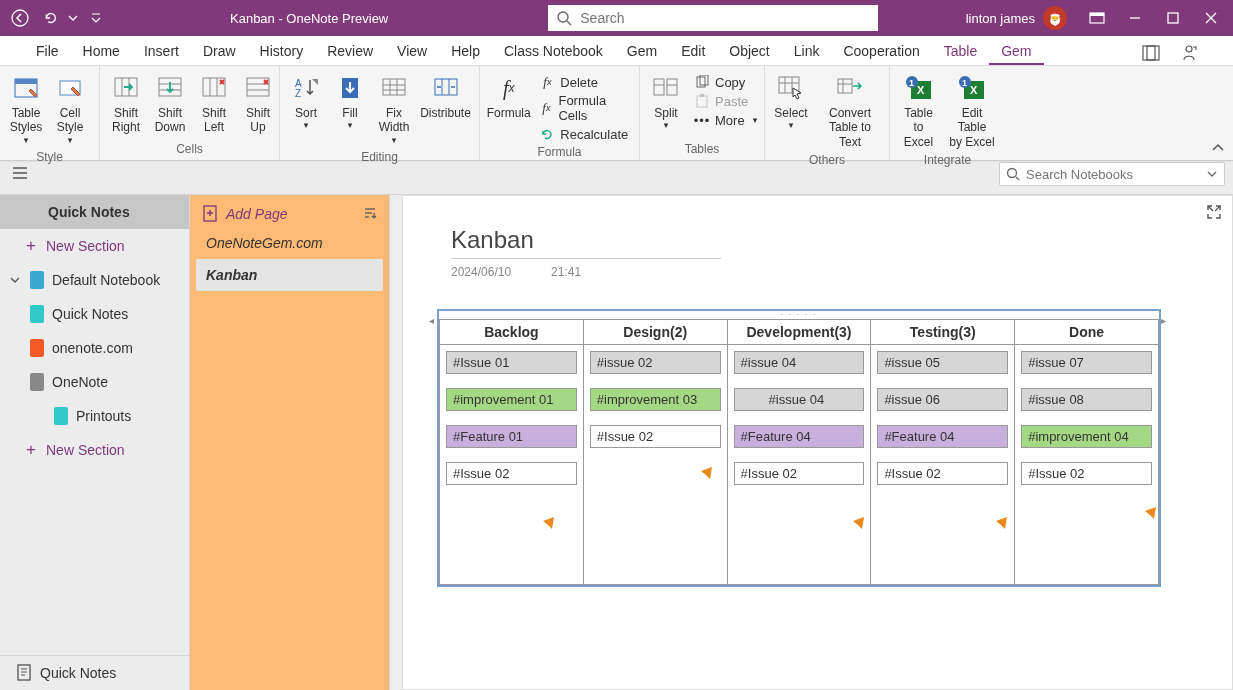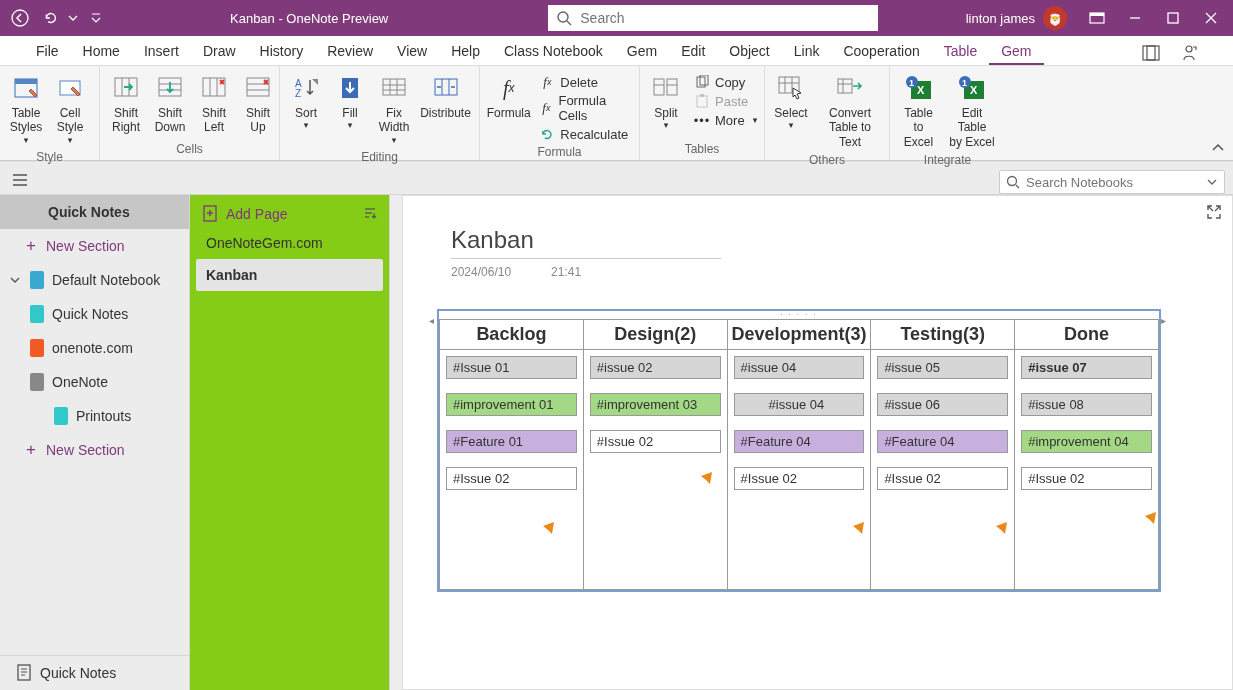--- a/index.html
+++ b/index.html
@@ -34,21 +34,21 @@
   .group-label { text-align: center; font-size: 12px; color: #666; padding: 2px 0 4px; }
   .gbtn { display: flex; flex-direction: column; align-items: center; justify-content: flex-start; padding: 2px 3px; cursor: pointer; text-align: center; font-size: 12px; line-height: 1.2; min-width: 40px; }
   .gbtn .ic { width: 32px; height: 32px; display: flex; align-items: center; justify-content: center; margin-bottom: 2px; }
   .gbtn .lbl { white-space: pre-line; }
   .small-list { display:flex; flex-direction:column; gap:1px; padding-top:3px;}
   .small-item { display:flex; align-items:center; gap:5px; font-size:13px; padding:1px 4px; cursor:pointer; }
   .small-item .sic { width:16px;height:16px;display:flex;align-items:center;justify-content:center;}
   .ribbon-collapse { position:absolute; right:8px; bottom:4px; cursor:pointer; font-size:13px; color:#555;}
 
   
-  .subbar { height: 34px; background: #ececec; border-top:1px solid #e1e1e1; border-bottom: 1px solid #d5d5d5; display: flex; align-items: flex-end; padding: 0 8px; }
+  .subbar { height: 34px; background: #ececec; border-top:1px solid #e1e1e1; border-bottom: 1px solid #d5d5d5; display: flex; align-items: flex-start; padding: 0 8px; }
   .subbar .hamb { cursor:pointer; padding:4px;}
   .notebook-search { margin-left:auto; width:226px; height:24px; background:#fff; border:1px solid #ccc; border-radius:2px; display:flex; align-items:center; padding:0 6px; }
   .notebook-search input { border:none; outline:none; flex:1; font-size:13px; margin-left:6px; color:#555; }
 
   
   .main { display: flex; height: 495px; }
   .nav { width: 190px; background: #ececec; border-right:1px solid #d6d6d6; display:flex; flex-direction:column; }
   .nav-item { display:flex; align-items:center; gap:8px; height:34px; padding-left:8px; font-size:14px; cursor:pointer; }
   .nav-item.nb { font-weight:400; }
   .nav-item.selected { background:#c6c6c6; font-weight:600; }
@@ -56,41 +56,41 @@
   .nav-chev { width:14px; text-align:center; color:#555; }
   .nav-ic { width:14px; height:18px; background:#7a3f9f; border-radius:2px; }
   .nav-ic.blue { background:#3aa9d1; }
   .nav-ic.teal { background:#30c8c8; }
   .nav-ic.orange { background:#f15a24; }
   .nav-ic.grey { background:#888; }
   .nav-ic.teal2 { background:#30c8c8; }
   .nav-plus { color:#80397b; font-size:17px; width:14px; text-align:center;}
   .nav-bottom { margin-top:auto; border-top:1px solid #d6d6d6; }
 
-  .pages { width: 200px; background:#84cc16; border-right:1px solid #d6d6d6; padding:6px; }
+  .pages { width: 200px; background:#fdba74; border-right:1px solid #d6d6d6; padding:6px;font-style:italic; }
   .add-page { display:flex; align-items:center; justify-content:space-between; padding:4px 6px; }
   .add-page-left { display:flex; align-items:center; gap:8px; color:#80397b; font-size:14px; cursor:pointer;}
   .pages-sort { cursor:pointer; color:#555; }
   .page-item { padding:8px 10px; font-size:14px; cursor:pointer; border-radius:2px; }
   .page-item.sel { background:#e4e4e4; font-weight:600; }
 
   .canvas { flex:1; background:#ededed; position:relative; overflow:auto; }
   .paper { position:absolute; left:12px; top:0; right:0; bottom:0; background:#fff; border:1px solid #ddd; }
   .fs-icon { position:absolute; right:10px; top:8px; cursor:pointer; color:#555; }
   .ptitle { font-size:24px; color:#444; padding: 30px 0 4px 48px; font-weight:400;}
   .ptitle-underline { margin-left:48px; width:270px; border-bottom:1px solid #ccc; }
   .pmeta { padding: 6px 0 0 48px; font-size:12px; color:#888; display:flex; gap:40px;}
 
   
   .kwrap { margin:30px 0 0 34px; border:2px solid #7a9fcf; width:724px; position:relative; }
   .kdots { text-align:center; font-size:7px; letter-spacing:2px; color:#888; line-height:8px;}
   .khandles { position:absolute; top:4px; width:8px; font-size:10px; color:#888;}
   .khandles.l { left:-10px;} .khandles.r { right:-10px;}
   .ktable { width:100%; border-collapse:collapse; table-layout:fixed; }
-  .ktable th { border:1px solid #999; background:#fff; font-weight:700; font-size:18px; padding:4px 0; }
+  .ktable th { border:1px solid #999; background:#fff; font-weight:700; font-size:14px; padding:4px 0; }
   .ktable td { border:1px solid #999; vertical-align:top; padding:6px; height:240px; position:relative;}
   .card { border:1px solid #999; font-size:13px; padding:3px 6px; margin-bottom:14px; background:#d6d6d6; }
   .card.green { background:#a3d884; }
   .card.purple { background:#c7b0de; }
   .card.white { background:#fff; }
   .arrow { position:absolute; width:30px; height:34px; }
   .arrow svg { width:100%; height:100%; }
 
 </style>
 </head>
@@ -615,21 +615,21 @@
                 <td>
                   <div class="card " style="background: rgb(214, 214, 214);">#issue 05</div>
                   <div class="card " style="background: rgb(214, 214, 214);">#issue 06</div>
                   <div class="card purple">#Feature 04</div>
                   <div class="card white">#Issue 02</div>
                   <div class="arrow" style="left: 108px; top: 170px;"><svg viewBox="0 0 30 34">
                       <path d="M2 32 L22 10 L17 6 L28 2 L26 14 L22 10" fill="#e8891a"></path>
                     </svg></div>
                 </td>
                 <td>
-                  <div class="card " style="background: rgb(214, 214, 214); font-weight: bold;">#issue 07</div>
+                  <div class="card " style="background: rgb(214, 214, 214);">#issue 07</div>
                   <div class="card " style="background: rgb(214, 214, 214);">#issue 08</div>
                   <div class="card green">#improvement 04</div>
                   <div class="card white">#Issue 02</div>
                   <div class="arrow" style="left: 113px; top: 160px;"><svg viewBox="0 0 30 34">
                       <path d="M2 32 L22 10 L17 6 L28 2 L26 14 L22 10" fill="#e8891a"></path>
                     </svg></div>
                 </td>
               </tr>
             </tbody>
         </table>

